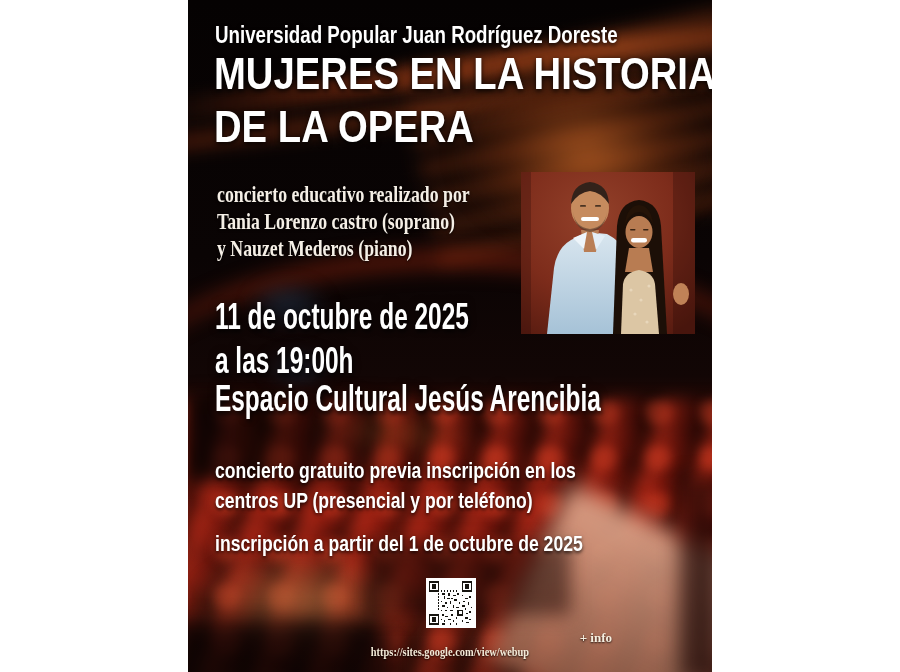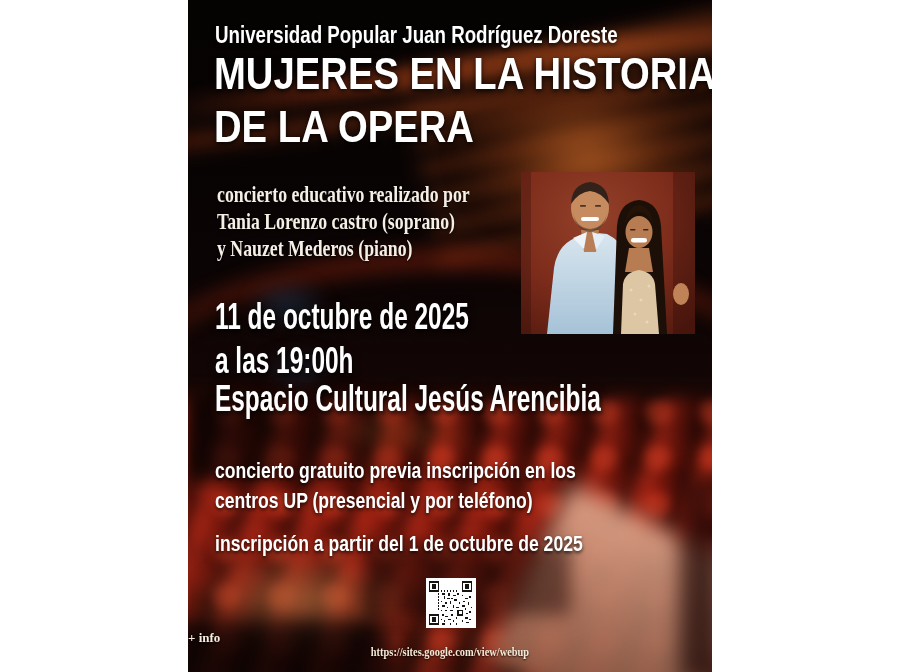--- a/index.html
+++ b/index.html
@@ -67,21 +67,21 @@
   .credits span{display:block;}
   .when{left:27px;font-weight:700;font-size:37px;transform:scaleX(.66);
       text-shadow:2px 3px 5px rgba(0,0,0,.65),0 0 10px rgba(0,0,0,.4);}
   .date{top:296px;} .time{top:340px;} .venue{top:378px;}
   .info{left:27px;top:456px;font-weight:700;font-size:22px;line-height:30px;transform:scaleX(.8);
       text-shadow:0 2px 4px rgba(0,0,0,.75);}
   .info span{display:block;}
   .reg{left:27px;top:531px;font-weight:700;font-size:22px;transform:scaleX(.8);
       text-shadow:0 2px 4px rgba(0,0,0,.75);}
   .qr-box{position:absolute;left:237px;top:578px;width:51px;height:50px;}
-  .qr-caption{left:0;top:630px;width:424px;text-align:left;font-family:"Liberation Serif",serif;
+  .qr-caption{left:0;top:630px;width:424px;text-align:right;font-family:"Liberation Serif",serif;
       font-weight:700;font-size:13px;color:#f6efe0;transform:none;text-shadow:0 1px 2px rgba(0,0,0,.8);}
   .qr-url{left:0;top:644px;width:524px;text-align:center;font-family:"Liberation Serif",serif;
       font-weight:700;font-size:13px;color:#f3ead8;transform:scaleX(.8);transform-origin:center top;
       text-shadow:0 1px 2px rgba(0,0,0,.8);}
   .photo{position:absolute;left:333px;top:172px;width:174px;height:162px;}
 </style>
 </head>
 <body>
 
 <div class="page">

